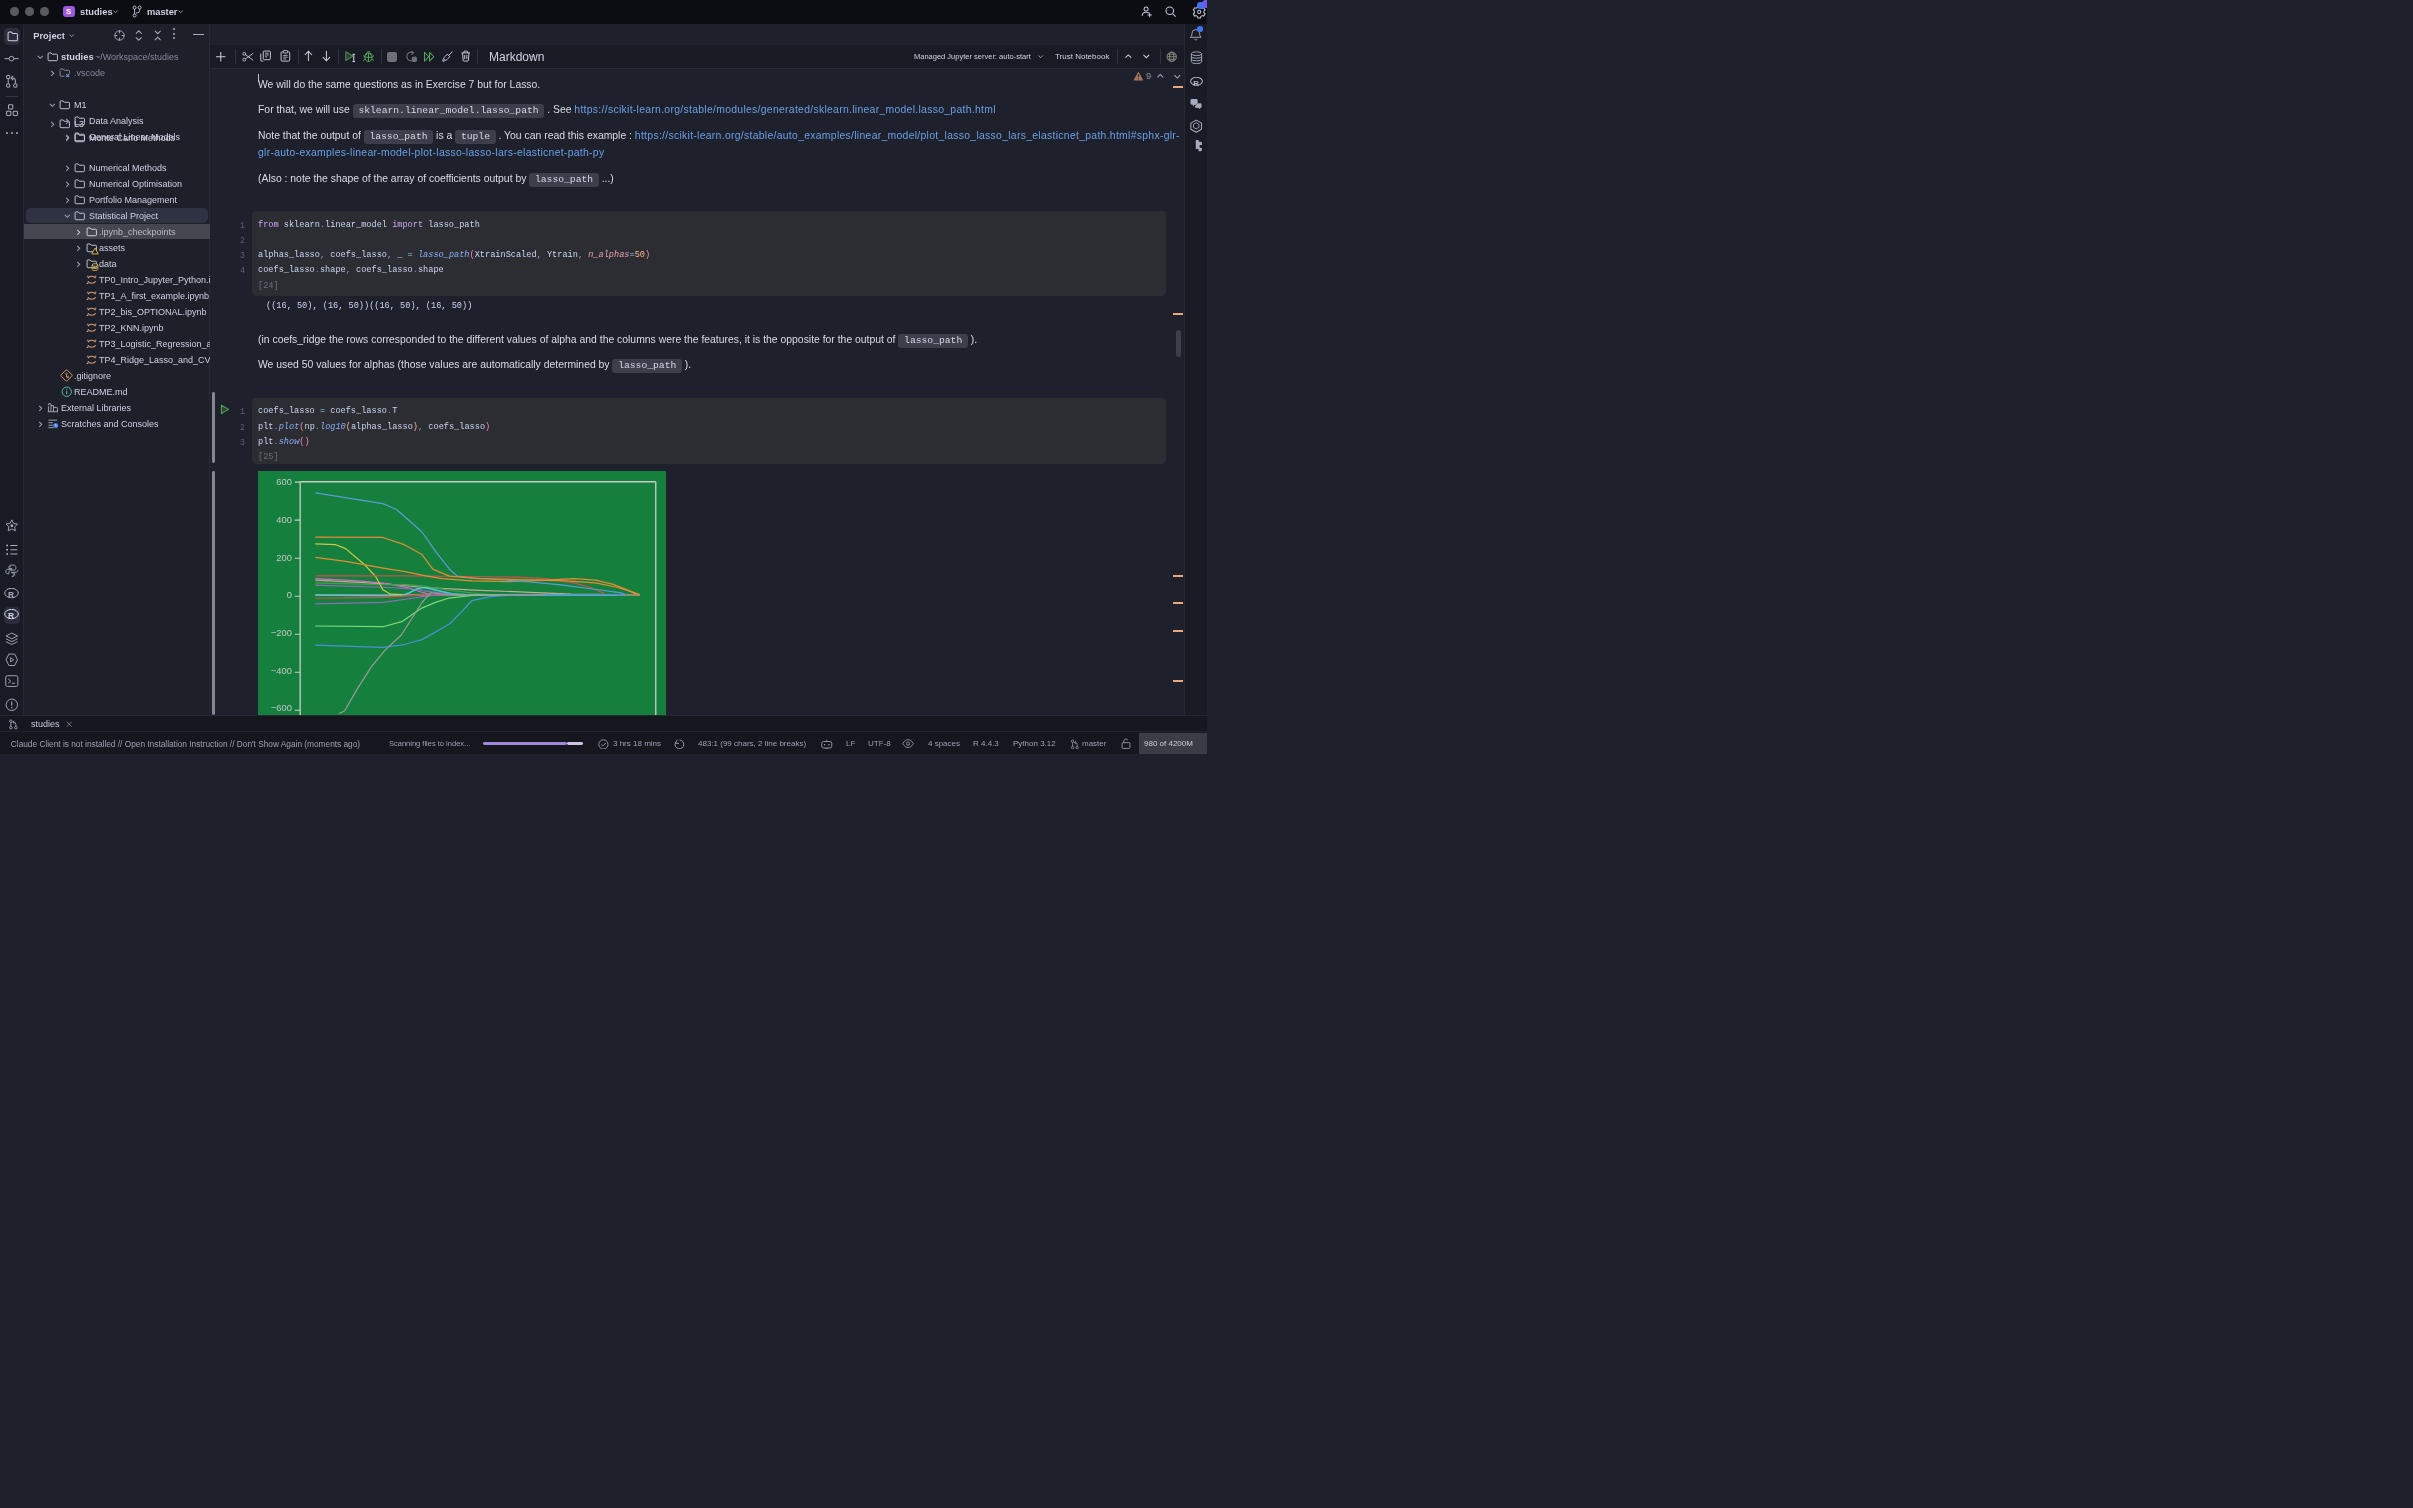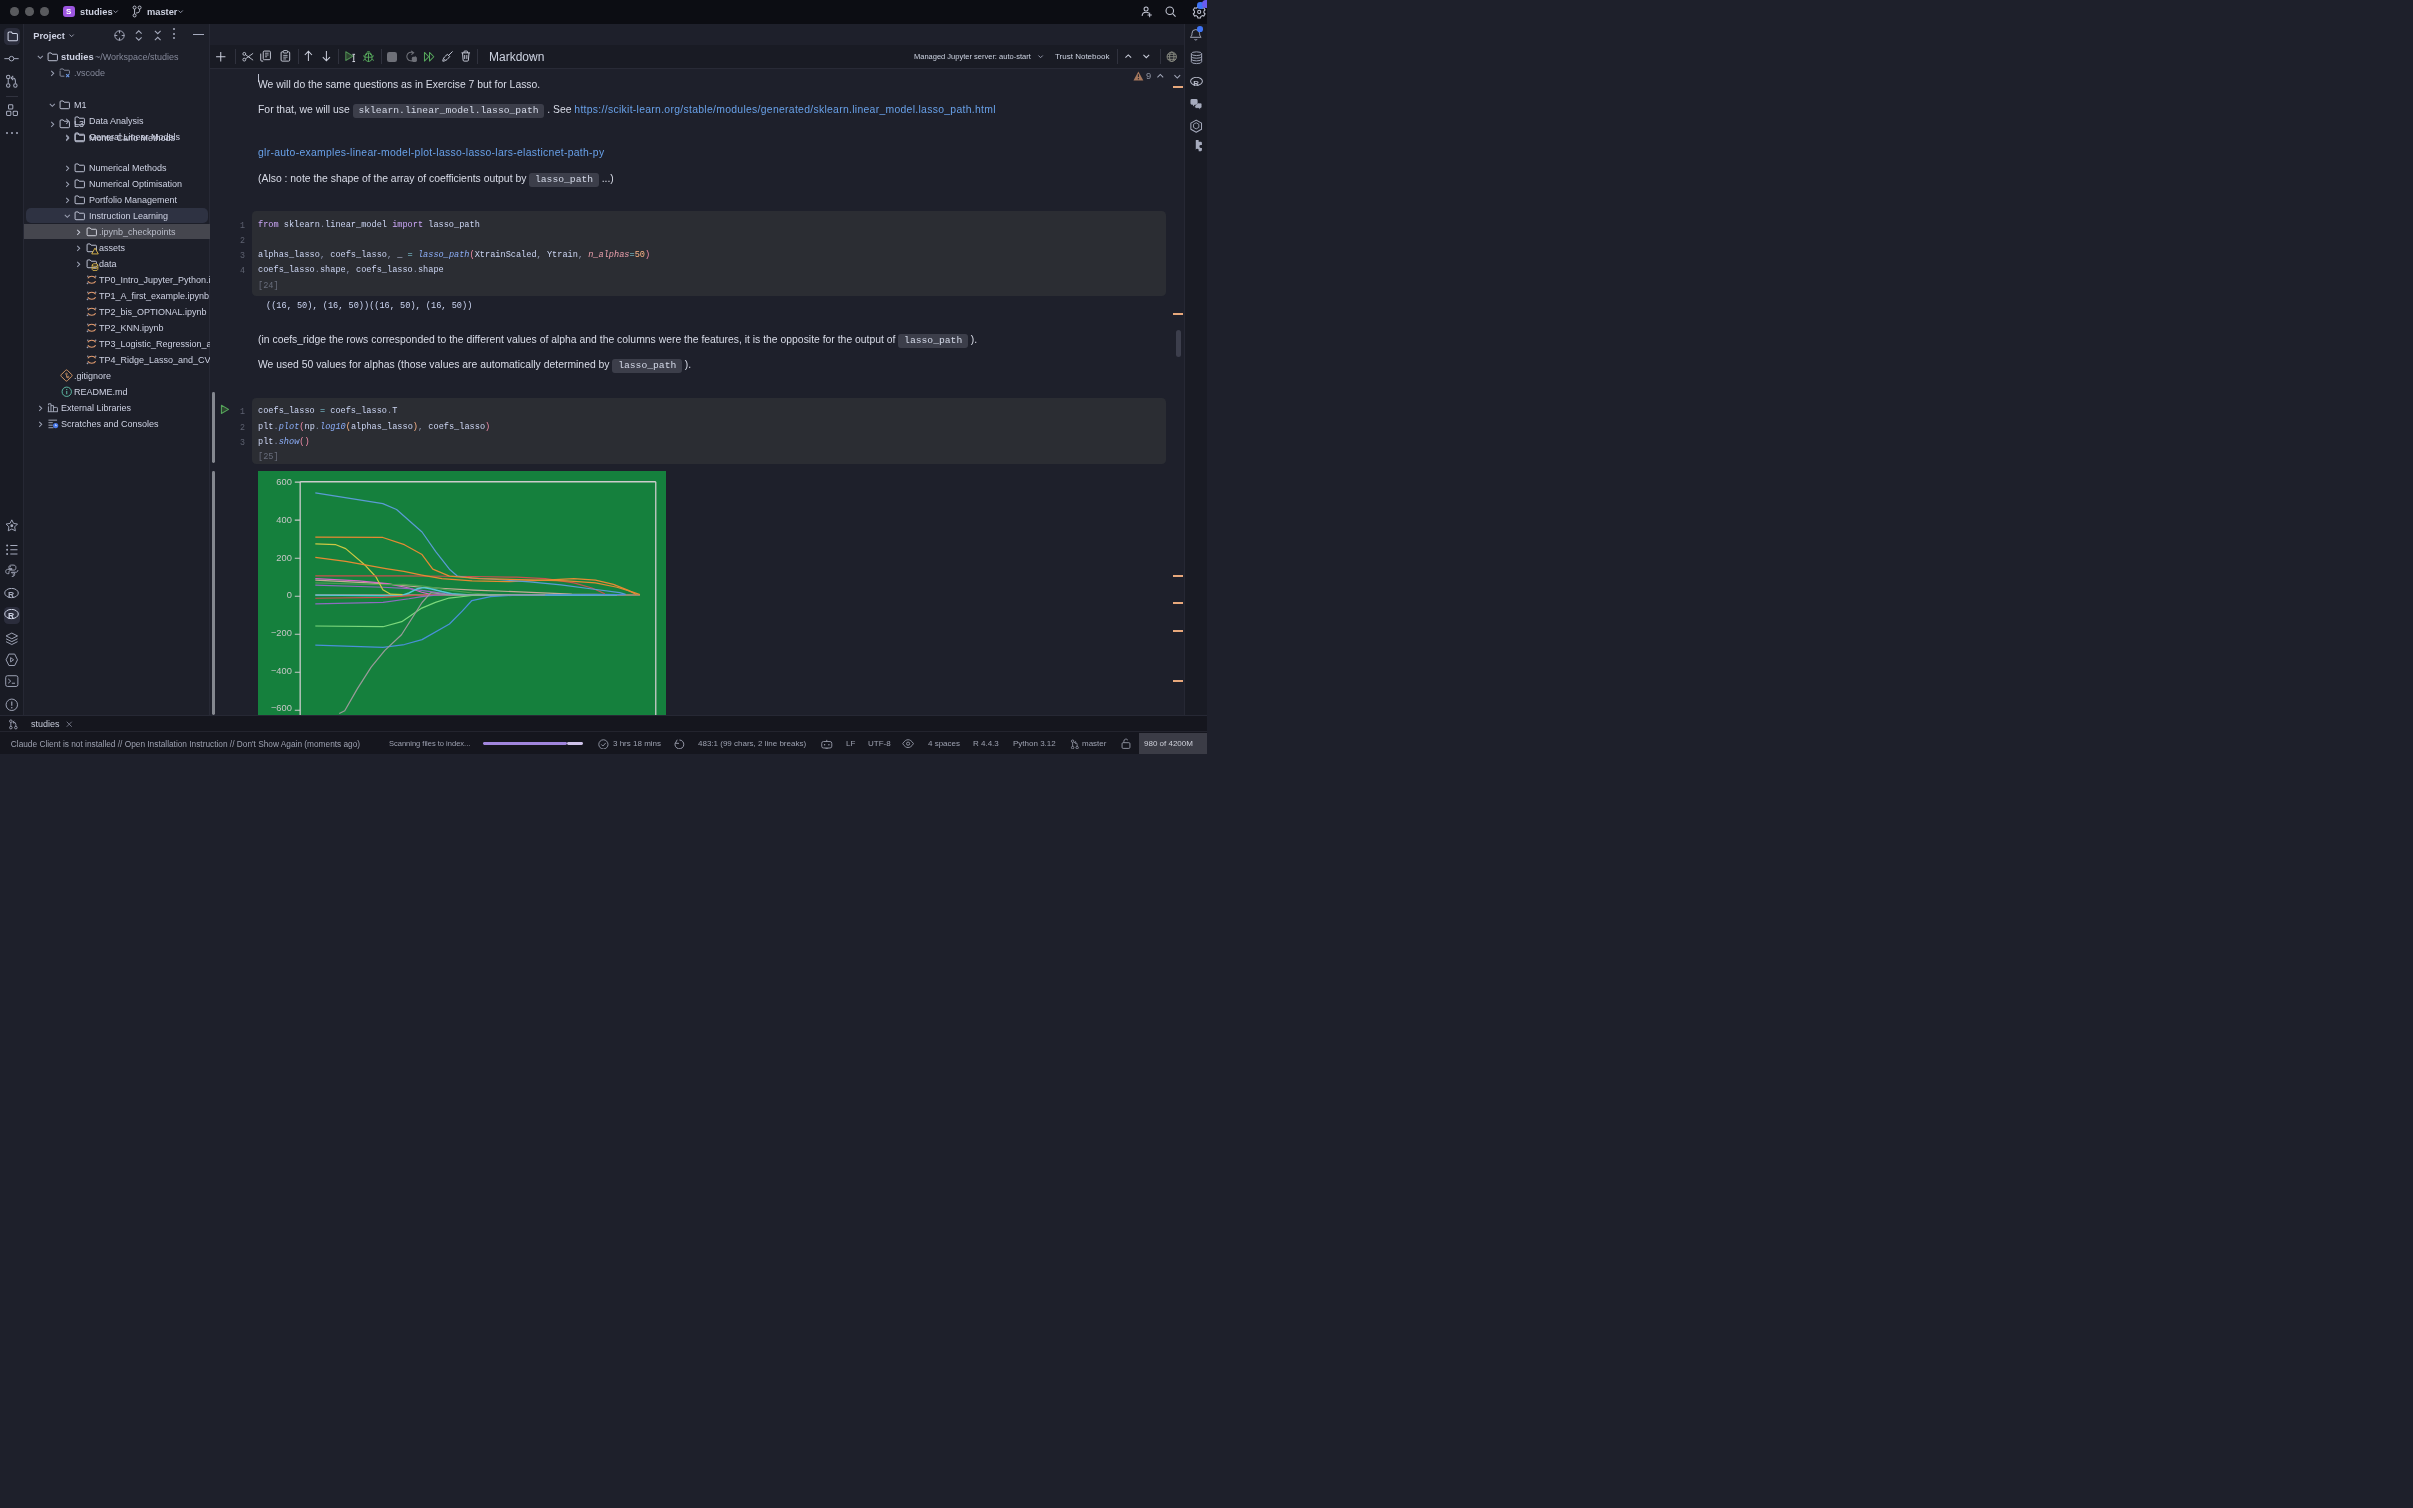--- a/index.html
+++ b/index.html
@@ -256,21 +256,21 @@
       <div class="tlabel" style="left:65px;">Portfolio Management</div>
     </div>
     <div class="trow" style="top:184px;">
       <div class="abs" style="left:2.2px;top:0;width:182px;height:15px;border-radius:5px;background:#2e3242;"></div>
       <svg class="chev" style="left:39px;" viewBox="0 0 12 12" width="8.6" height="8.6">
           <use href="#cd"></use>
         </svg>
       <svg class="ticon" style="left:50px;" viewBox="0 0 16 16" width="11.5" height="11.5">
           <use href="#fo"></use>
         </svg>
-      <div class="tlabel" style="left:65px;">Instruction Learning</div>
+      <div class="tlabel" style="left:65px;">Statistical Project</div>
     </div>
     <div class="trow" style="top:200px;">
       <div class="abs" style="left:0;top:0;width:186px;height:15px;background:#45464e;"></div>
       <svg class="chev" style="left:50px;" viewBox="0 0 12 12" width="8.6" height="8.6">
           <use href="#crl"></use>
         </svg>
       <svg class="ticon" style="left:62px;" viewBox="0 0 16 16" width="11.5" height="11.5">
           <use href="#fol"></use>
         </svg>
       <div class="tlabel" style="left:75px;color:#b9bcc8;">.ipynb_checkpoints</div>
@@ -478,20 +478,21 @@
     <svg class="abs" style="left:956px;top:5.7px;" width="11.5" height="11.5" viewBox="0 0 16 16">
         <circle cx="8" cy="8" r="6.5" stroke="#8b8d84" stroke-width="1.3" fill="none"></circle>
         <ellipse cx="8" cy="8" rx="3" ry="6.5" stroke="#8b8d84" stroke-width="1.3" fill="none"></ellipse>
         <path d="M1.5 8 H14.5 M2.4 4.5 H13.6 M2.4 11.5 H13.6" stroke="#8b8d84" stroke-width="1.3" fill="none"></path>
       </svg>
   </div>
   <div class="abs" id="editor">
     <div class="abs" style="left:48px;top:5px;width:1.1px;height:8px;background:#b9bdcc;"></div>
     <div class="md" style="left:48px;top:7px;">We will do the same questions as in Exercise 7 but for Lasso.</div>
     <div class="md" style="left:48px;top:32px;">For that, we will use <span class="chip">sklearn.linear_model.lasso_path</span> . See <span class="link">https://scikit-learn.org/stable/modules/generated/sklearn.linear_model.lasso_path.html</span></div>
+    <div class="md" style="left:48px;top:58px;">Note that the output of <span class="chip">lasso_path</span> is a <span class="chip">tuple</span> . You can read this example : <span class="link">https://scikit-learn.org/stable/auto_examples/linear_model/plot_lasso_lasso_lars_elasticnet_path.html#sphx-glr-</span></div>
     <div class="md" style="left:48px;top:75px;"><span class="link">glr-auto-examples-linear-model-plot-lasso-lasso-lars-elasticnet-path-py</span></div>
     <div class="md" style="left:48px;top:101px;">(Also : note the shape of the array of coefficients output by <span class="chip">lasso_path</span> ...)</div>
 
     <div class="abs" style="left:42px;top:142px;width:914px;height:85px;border-radius:4.3px;background:#2b2d33;"></div>
     <div class="lnum" style="left:13.6px;top:149px;">1</div>
     <div class="lnum" style="left:13.6px;top:164px;">2</div>
     <div class="lnum" style="left:13.6px;top:179px;">3</div>
     <div class="lnum" style="left:13.6px;top:194px;">4</div>
     <div class="codeline" style="left:48px;top:149px;"><span class="kw">from</span> sklearn<span class="pu">.</span>linear_model <span class="kw">import</span> lasso_path</div>
     <div class="codeline" style="left:48px;top:179px;">alphas_lasso<span class="pu">,</span> coefs_lasso<span class="pu">,</span> _ <span class="op">=</span> <span class="fn">lasso_path</span><span class="b1">(</span>XtrainScaled<span class="pu">,</span> Ytrain<span class="pu">,</span> <span class="par">n_alphas</span><span class="op">=</span><span class="num">50</span><span class="b1">)</span></div>

